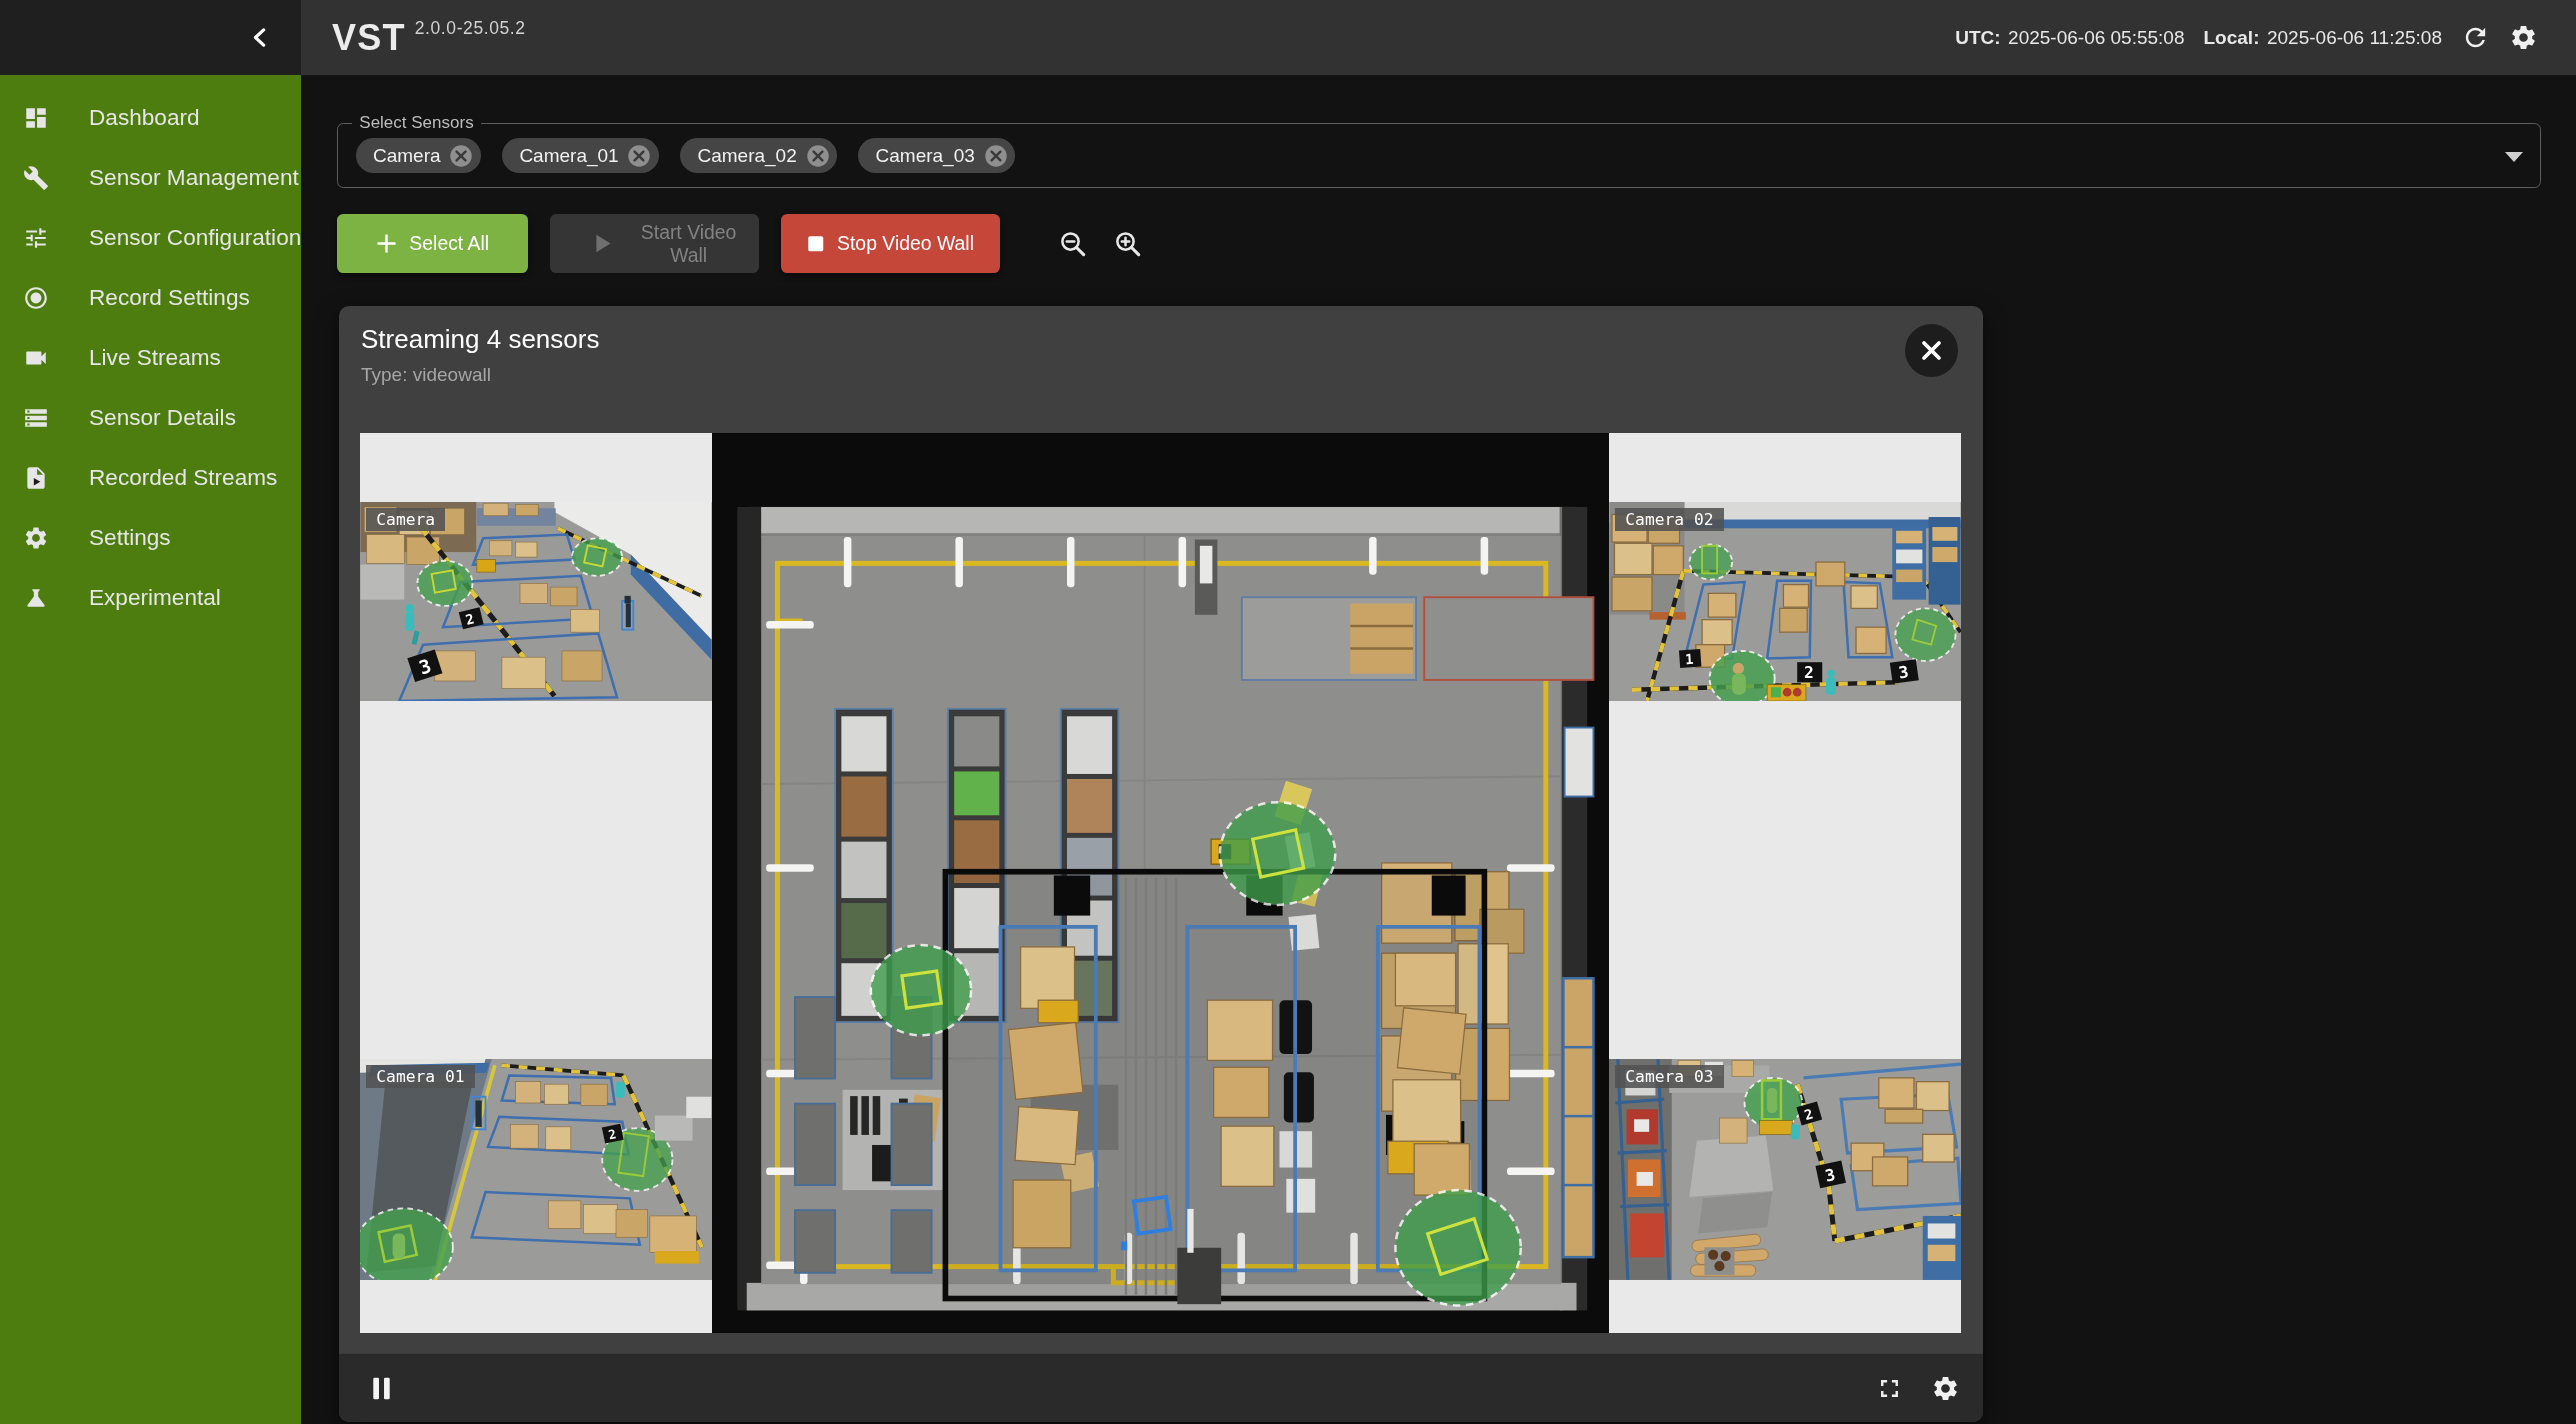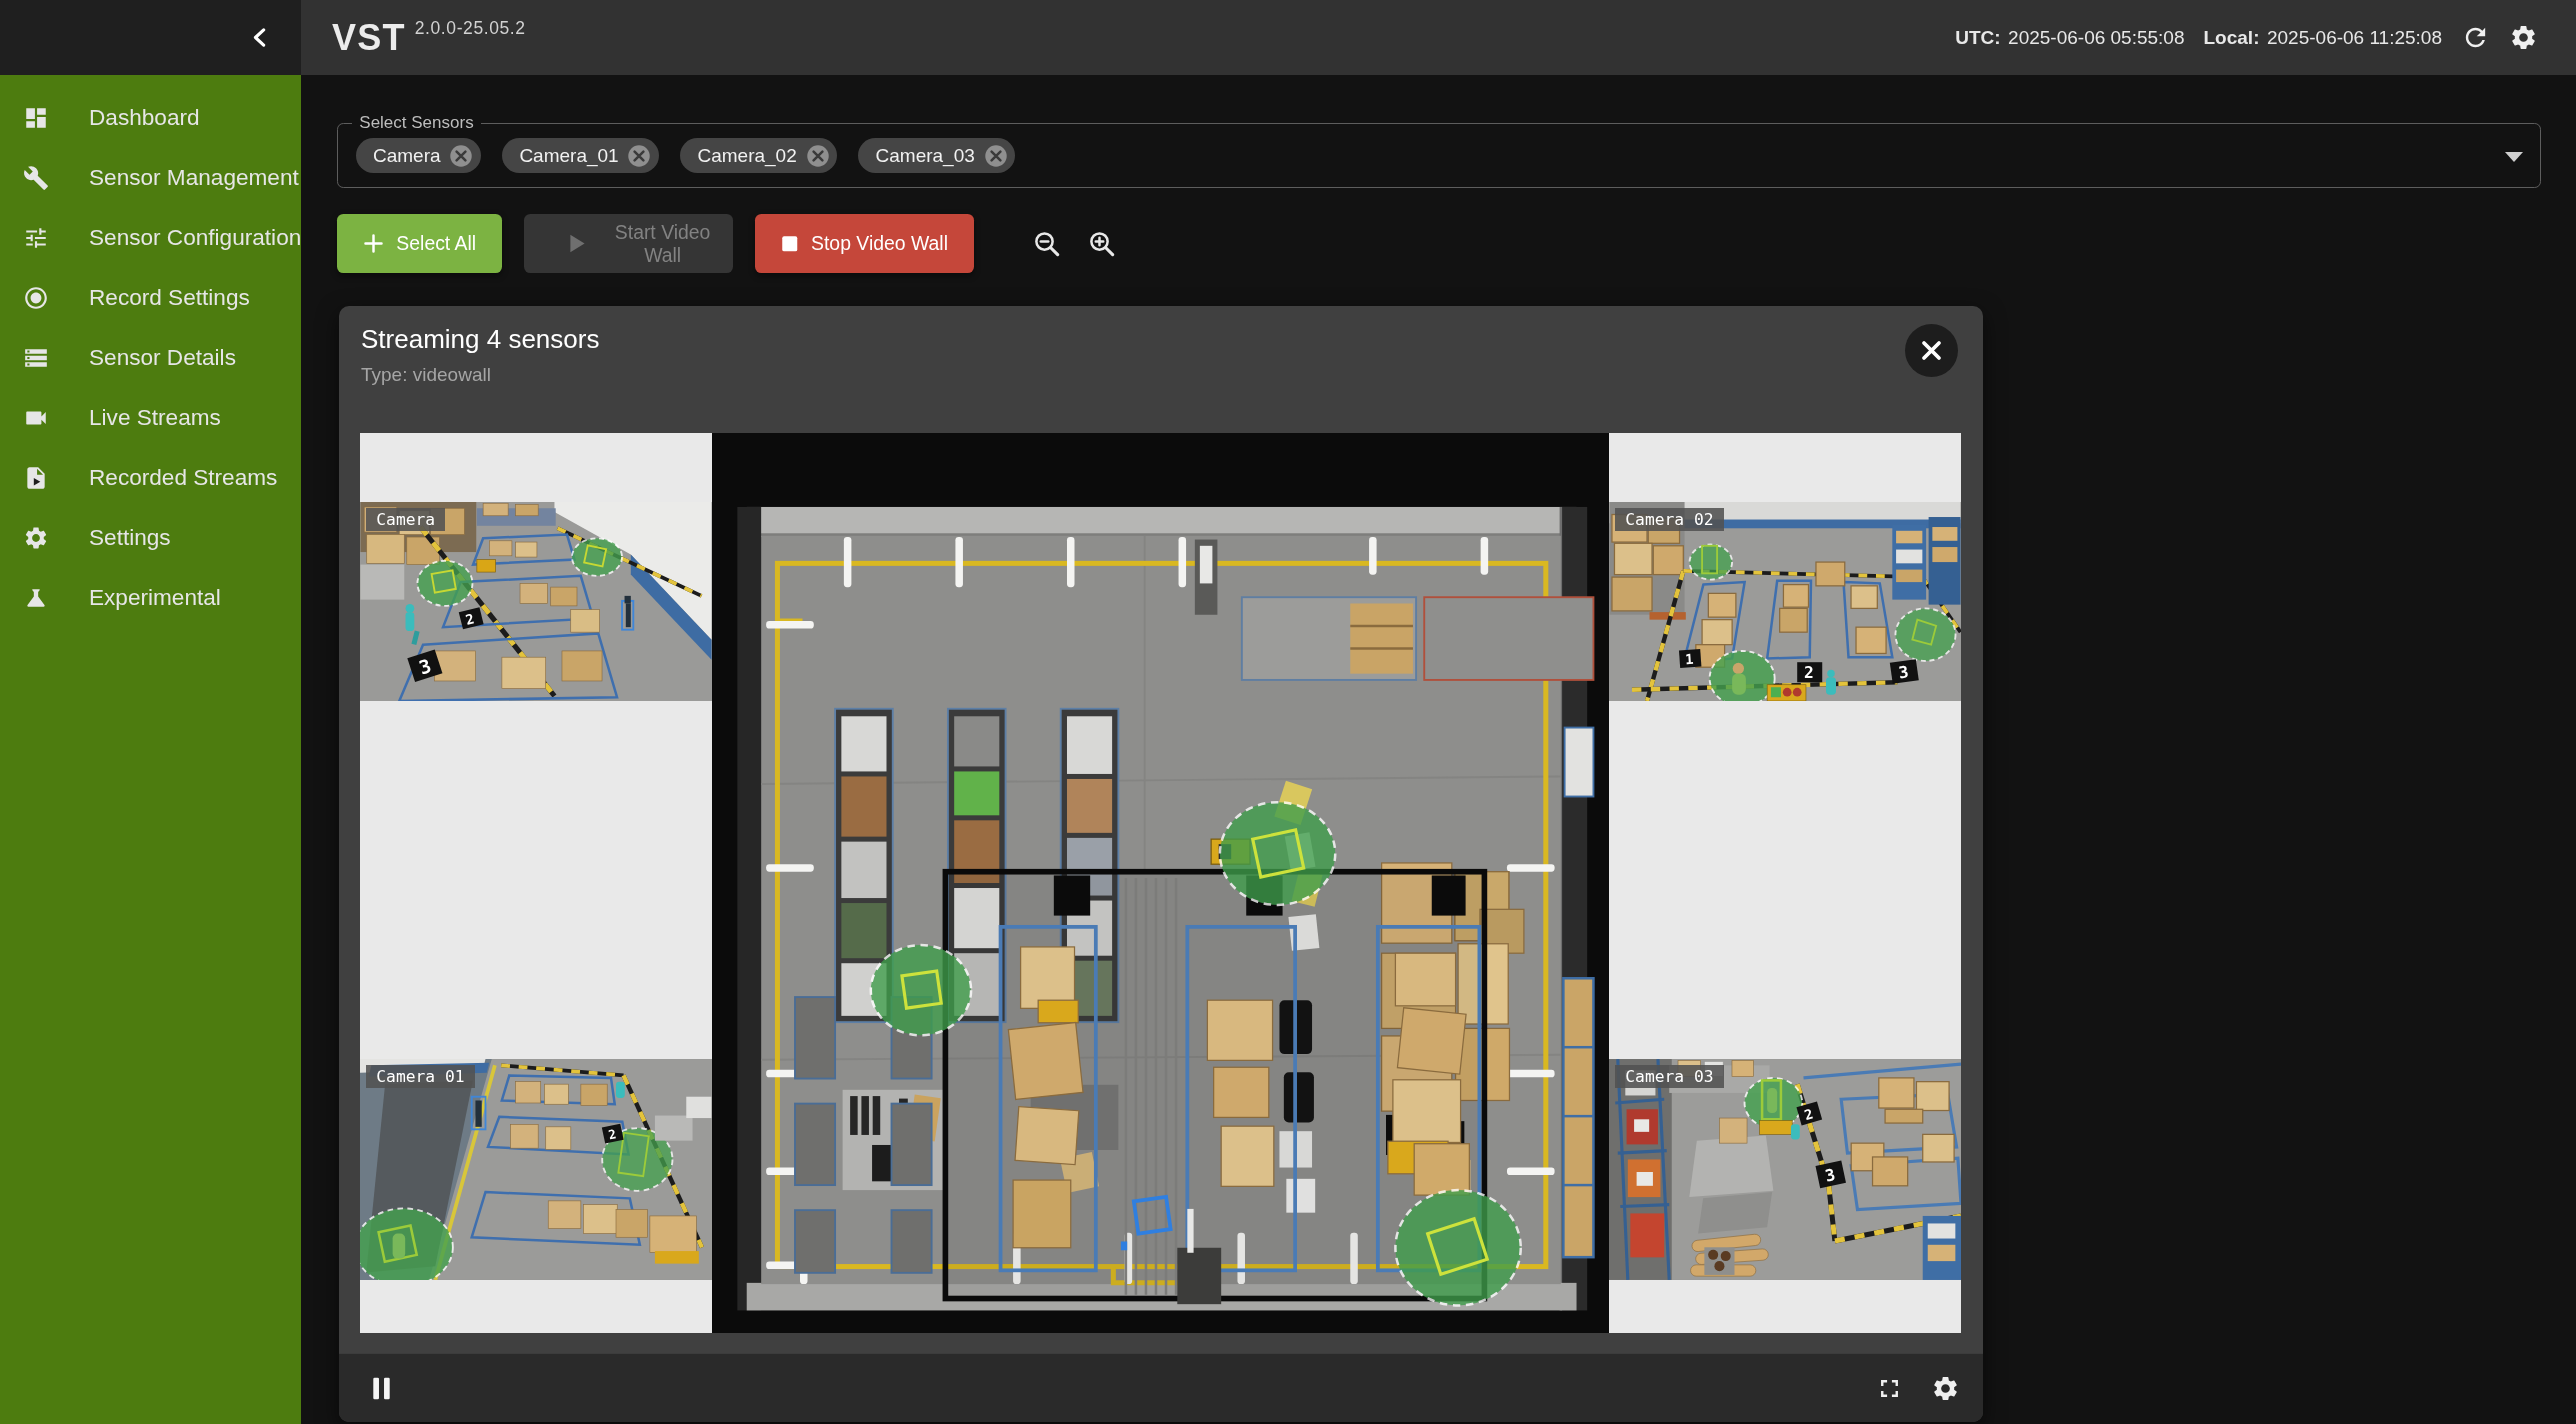--- a/index.html
+++ b/index.html
@@ -36,21 +36,21 @@
         padding:0 7.5px 0 17.5px;gap:8.8px;cursor:pointer;}
   .chip-text{font-size:19px;color:#f1f1f1;}
   .chip-x{width:24px;height:24px;cursor:pointer;display:block;}
   .caret{position:absolute;right:17.5px;top:27.6px;width:0;height:0;border-left:9.4px solid transparent;
          border-right:9.4px solid transparent;border-top:10.7px solid #cfcfcf;}
 
   .toolbar{position:absolute;left:36px;top:139px;height:59px;display:flex;align-items:center;}
   .btn{height:59px;border:none;border-radius:6.3px;display:flex;align-items:center;justify-content:center;
        gap:12.5px;font-size:19.4px;font-family:"Liberation Sans",sans-serif;cursor:pointer;
        box-shadow:0 2.5px 6.3px rgba(0,0,0,.4);}
-  .btn-green{width:165px;background:#7cb342;color:#ffffff;margin-right:22px;}
+  .btn-green{width:191px;background:#7cb342;color:#ffffff;margin-right:22px;}
   .btn-disabled{width:209px;background:#353535;color:#828282;margin-right:22px;box-shadow:none;cursor:default;padding-left:44px;}
   .btn-red{width:219px;background:#c5473a;color:#ffffff;}
   .zoomicons{display:flex;gap:25px;margin-left:58px;}
   .zicon{width:30px;height:30px;cursor:pointer;display:block;}
 
   
   .card{position:absolute;left:38px;top:231px;width:1644px;height:1116px;background:#404040;
         border-radius:10px;box-shadow:0 7.5px 21px rgba(0,0,0,.55);}
   .card-title{position:absolute;left:22px;top:17.5px;font-size:26px;color:#ffffff;}
   .card-sub{position:absolute;left:22px;top:58px;font-size:19px;color:#a5a5a5;}
@@ -106,29 +106,29 @@
       <span class="slabel">Sensor Configuration</span>
     </div>
     <div class="side-item">
       <svg class="sicon" viewBox="0 0 24 24">
           <path fill="#e6e6e6" d="M12 7c-2.76 0-5 2.24-5 5s2.24 5 5 5 5-2.24 5-5-2.24-5-5-5zm0-5C6.48 2 2 6.48 2 12s4.48 10 10 10 10-4.48 10-10S17.52 2 12 2zm0 18c-4.42 0-8-3.58-8-8s3.58-8 8-8 8 3.58 8 8-3.58 8-8 8z"></path>
         </svg>
       <span class="slabel">Record Settings</span>
     </div>
     <div class="side-item">
       <svg class="sicon" viewBox="0 0 24 24">
+          <path fill="#e6e6e6" d="M17 10.5V7c0-.55-.45-1-1-1H4c-.55 0-1 .45-1 1v10c0 .55.45 1 1 1h12c.55 0 1-.45 1-1v-3.5l4 4v-11l-4 4z"></path>
+        </svg>
+      <span class="slabel">Live Streams</span>
+    </div>
+    <div class="side-item">
+      <svg class="sicon" viewBox="0 0 24 24">
           <path fill="#e6e6e6" d="M2 20h20v-4H2v4zm2-3h2v2H4v-2zM2 4v4h20V4H2zm4 3H4V5h2v2zm-4 7h20v-4H2v4zm2-3h2v2H4v-2z"></path>
         </svg>
       <span class="slabel">Sensor Details</span>
-    </div>
-    <div class="side-item">
-      <svg class="sicon" viewBox="0 0 24 24">
-          <path fill="#e6e6e6" d="M17 10.5V7c0-.55-.45-1-1-1H4c-.55 0-1 .45-1 1v10c0 .55.45 1 1 1h12c.55 0 1-.45 1-1v-3.5l4 4v-11l-4 4z"></path>
-        </svg>
-      <span class="slabel">Live Streams</span>
     </div>
     <div class="side-item">
       <svg class="sicon" viewBox="0 0 24 24">
           <path fill="#e6e6e6" d="M14 2H6c-1.1 0-2 .9-2 2v16c0 1.1.9 2 2 2h12c1.1 0 2-.9 2-2V8l-6-6zm-1 7V3.5L18.5 9H13z"></path>
           <path fill="#1e1e1e" d="M10 12l6 3.5-6 3.5z"></path>
         </svg>
       <span class="slabel">Recorded Streams</span>
     </div>
     <div class="side-item">
       <svg class="sicon" viewBox="0 0 24 24">

